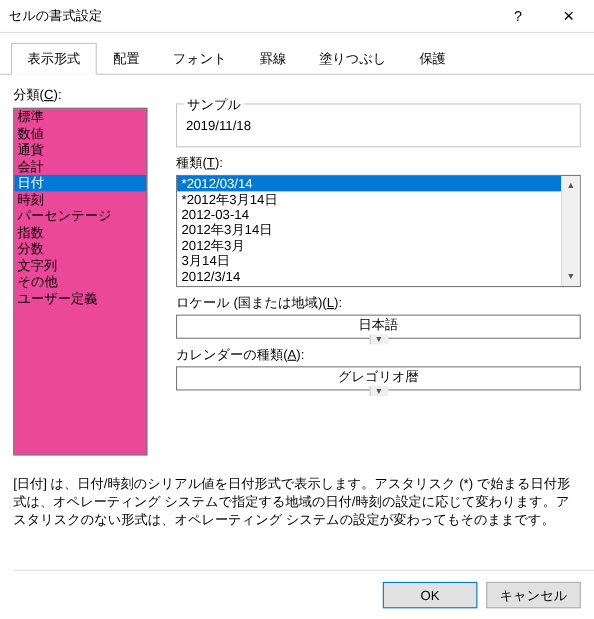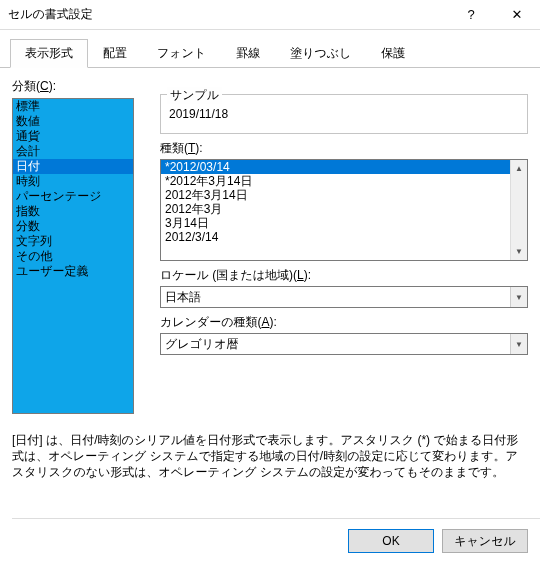--- a/index.html
+++ b/index.html
@@ -47,21 +47,21 @@
   .content {
     padding: 10px 12px 4px 12px;
   }
   .label { margin-bottom: 3px; display: block; }
   .u { text-decoration: underline; }
   .columns { display: flex; gap: 26px; }
   .left-col { width: 122px; }
   .right-col { flex: 1; }
   .listbox {
     border: 1px solid #7a7a7a;
-    background: #0ea5e9;
+    background: #ec4899;
     height: 316px;
     overflow: hidden;
   }
   .listbox-item {
     padding: 0 3px;
     line-height: 15px;
     height: 15px;
     white-space: nowrap;
   }
   .listbox-item.selected {
@@ -110,20 +110,21 @@
     display: flex; align-items: center; justify-content: center;
     font-size: 8px;
     color: #555;
   }
   .combo {
     border: 1px solid #7a7a7a;
     height: 22px;
     display: flex;
     align-items: center;
     margin-bottom: 6px;
+    flex-direction: column;
   }
   .combo-text { flex: 1; padding: 0 4px; }
   .combo-btn {
     width: 17px; height: 100%;
     background: #efefef;
     border-left: 1px solid #ccc;
     display: flex; align-items: center; justify-content: center;
     font-size: 8px; color: #555;
   }
   .description {
@@ -198,20 +199,21 @@
         <div>2019/11/18</div>
       </div>
 
       <div class="field-label">
         <span>種類(</span><span class="u">T</span><span>):</span>
       </div>
       <div class="type-list-wrap">
         <div class="type-list" id="type-list">
             <div class="type-item selected">*2012/03/14</div>
             <div class="type-item">*2012年3月14日</div>
+            <div class="type-item">2012-03-14</div>
             <div class="type-item">2012年3月14日</div>
             <div class="type-item">2012年3月</div>
             <div class="type-item">3月14日</div>
             <div class="type-item">2012/3/14</div>
           </div>
         <div class="vscroll">
           <div class="arrow">▲</div>
           <div class="arrow">▼</div>
         </div>
       </div>

